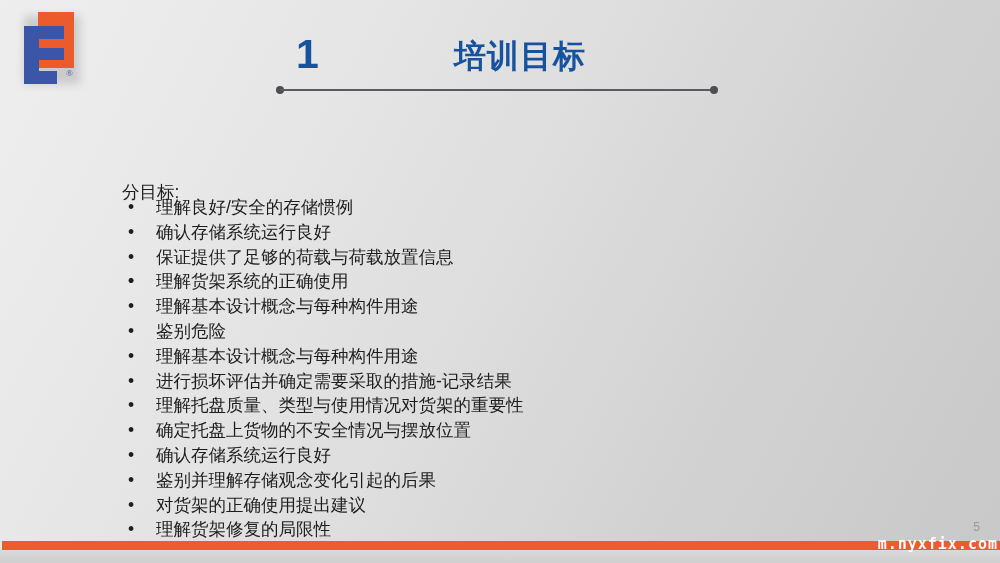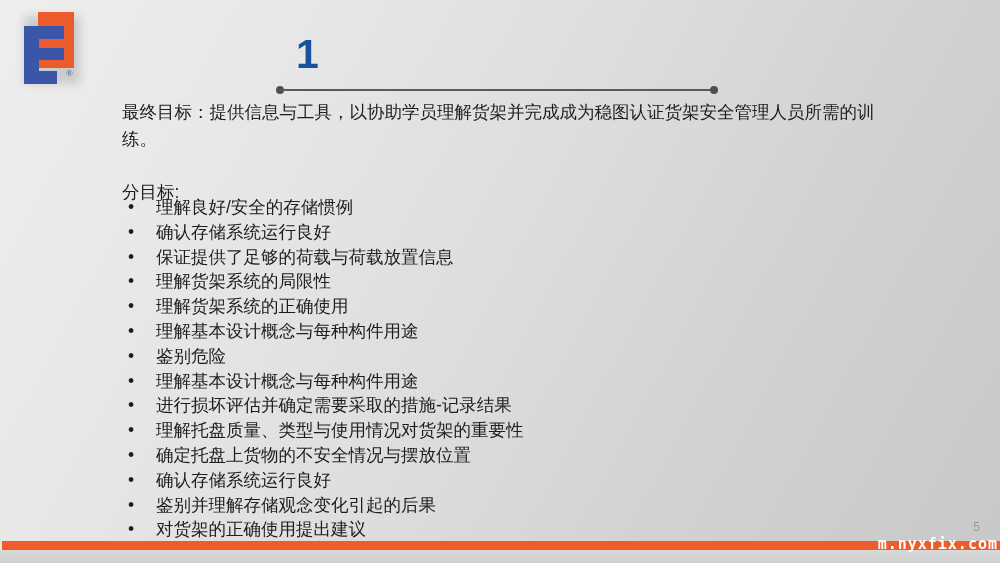--- a/index.html
+++ b/index.html
@@ -242,36 +242,36 @@
     <div class="orange-block"></div>
     <div class="e-stem"></div>
     <div class="e-arm-top"></div>
     <div class="e-arm-mid"></div>
     <div class="e-arm-bot"></div>
     <div class="reg-mark">®</div>
   </div>
 
   <div id="title-block">
     <div id="title-number">1</div>
+    <div id="title-text">培训目标</div>
   </div>
   <div id="title-rule">
     <div class="dot-left"></div>
     <div class="line"></div>
     <div class="dot-right"></div>
   </div>
 
-  <div id="intro">最终目标：提供信息与工具，以协助学员理解货架并完成成为稳图认证货架安全管理人员所需的训练。</div>
 
   <div id="sub-heading">分目标:</div>
 
   <ul id="bullet-list">
       <li><span class="bullet-dot">•</span><span>理解良好/安全的存储惯例</span></li>
       <li><span class="bullet-dot">•</span><span>确认存储系统运行良好</span></li>
       <li><span class="bullet-dot">•</span><span>保证提供了足够的荷载与荷载放置信息</span></li>
-      <li><span class="bullet-dot">•</span><span>理解货架系统的局限性</span></li>
+      <li><span class="bullet-dot">•</span></li>
       <li><span class="bullet-dot">•</span><span>理解货架系统的正确使用</span></li>
       <li><span class="bullet-dot">•</span><span>理解基本设计概念与每种构件用途</span></li>
       <li><span class="bullet-dot">•</span><span>鉴别危险</span></li>
       <li><span class="bullet-dot">•</span><span>理解基本设计概念与每种构件用途</span></li>
       <li><span class="bullet-dot">•</span><span>进行损坏评估并确定需要采取的措施-记录结果</span></li>
       <li><span class="bullet-dot">•</span><span>理解托盘质量、类型与使用情况对货架的重要性</span></li>
       <li><span class="bullet-dot">•</span><span>确定托盘上货物的不安全情况与摆放位置</span></li>
       <li><span class="bullet-dot">•</span><span>确认存储系统运行良好</span></li>
       <li><span class="bullet-dot">•</span><span>鉴别并理解存储观念变化引起的后果</span></li>
       <li><span class="bullet-dot">•</span><span>对货架的正确使用提出建议</span></li>

